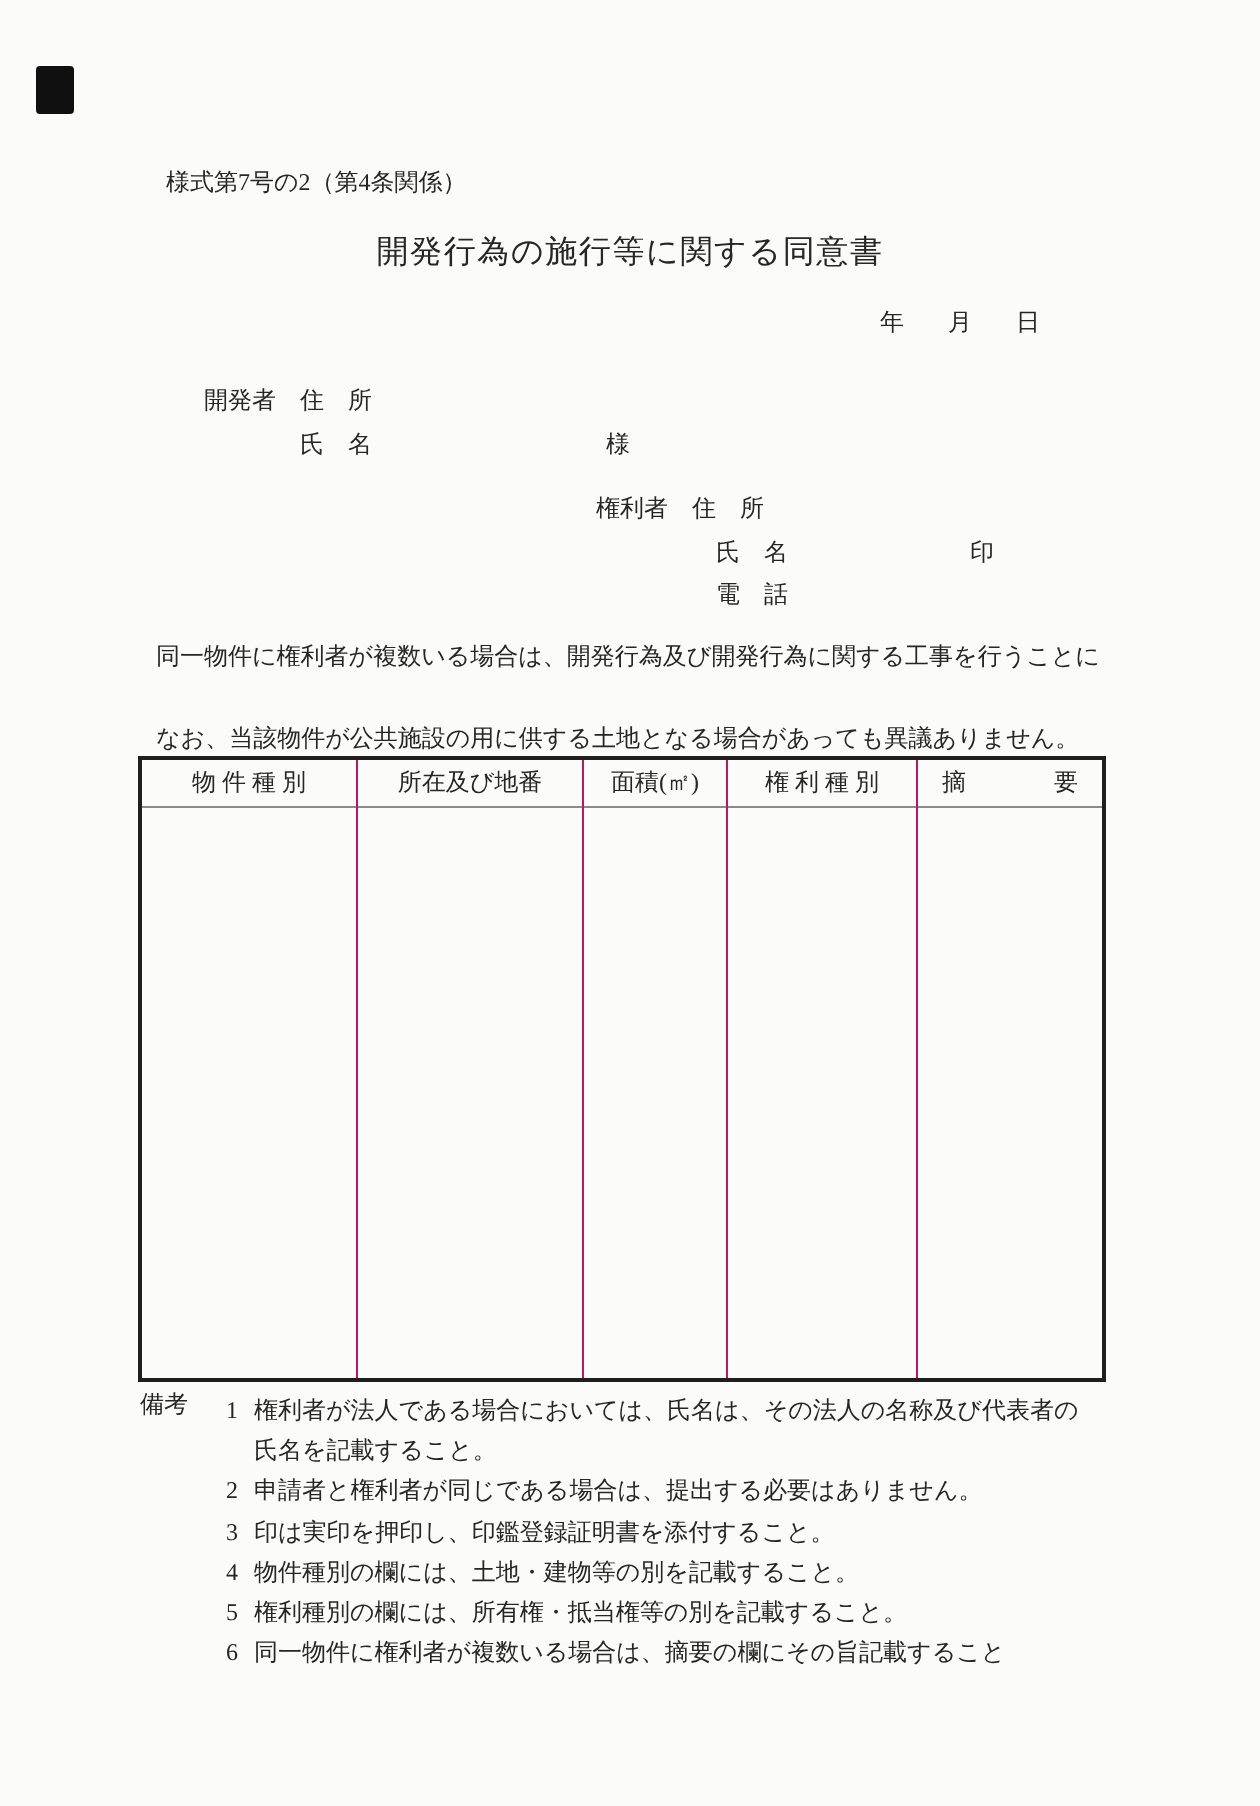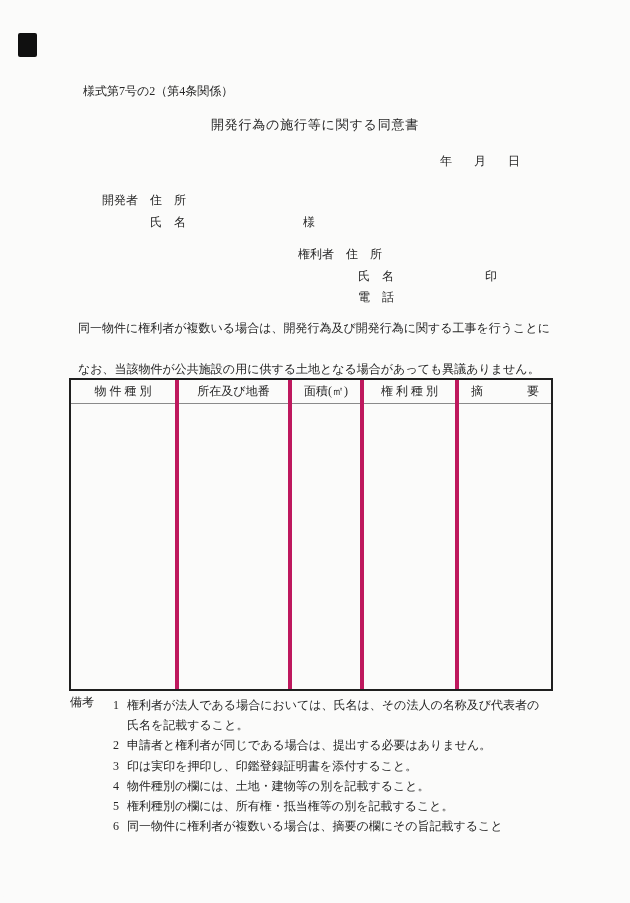--- a/index.html
+++ b/index.html
@@ -26,21 +26,21 @@
     width: 19px; height: 24px;
     background: #101010;
     border-radius: 2px;
   }
 
   .form-number { left: 83px; top: 84px; }
 
   .title {
     left: 0; right: 0; top: 116px;
     text-align: center;
-    font-size: 13px;
+    font-size: 16px;
     letter-spacing: 0.8px;
     white-space: nowrap;
     position: absolute;
   }
 
   .date-line {
     left: 440px; top: 154px;
     display: flex; gap: 22px;
   }
 
@@ -53,21 +53,21 @@
   }
 
   .property-table {
     position: absolute;
     left: 69px; top: 378px;
     width: 484px; height: 313px;
     border: 2px solid #1f1f1f;
     background: #fbfbfa;
     display: flex;
   }
-  .col { height: 100%; border-right: 4px solid #be185d; display: flex; flex-direction: column; }
+  .col { height: 100%; border-right: 1px solid #be185d; display: flex; flex-direction: column; }
   .col:last-child { border-right: none; }
   .col-1 { width: 108px; }
   .col-2 { width: 113px; }
   .col-3 { width: 72px; }
   .col-4 { width: 95px; }
   .col-5 { flex: 1; }
   .th {
     height: 24px;
     border-bottom: 1px solid #8a8a8a;
     font-size: 12px;

